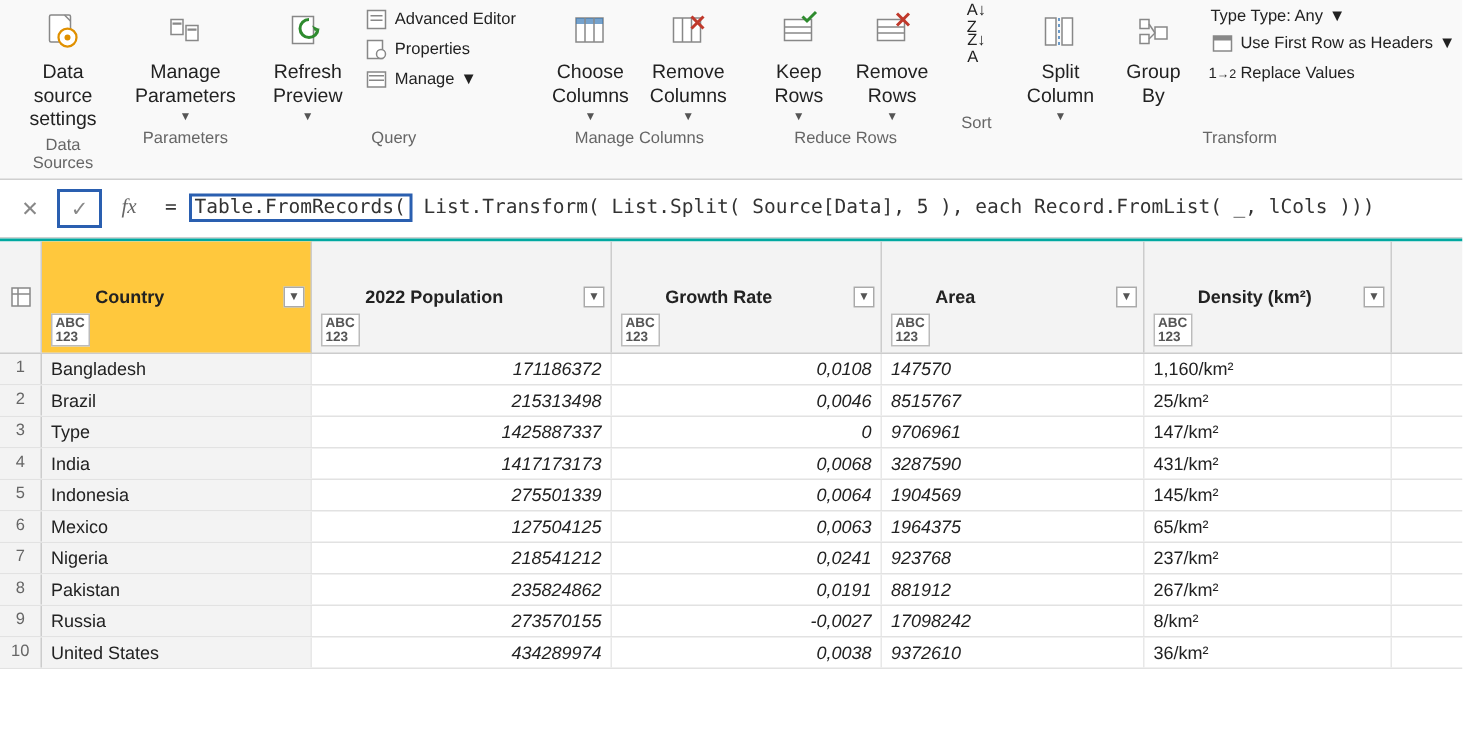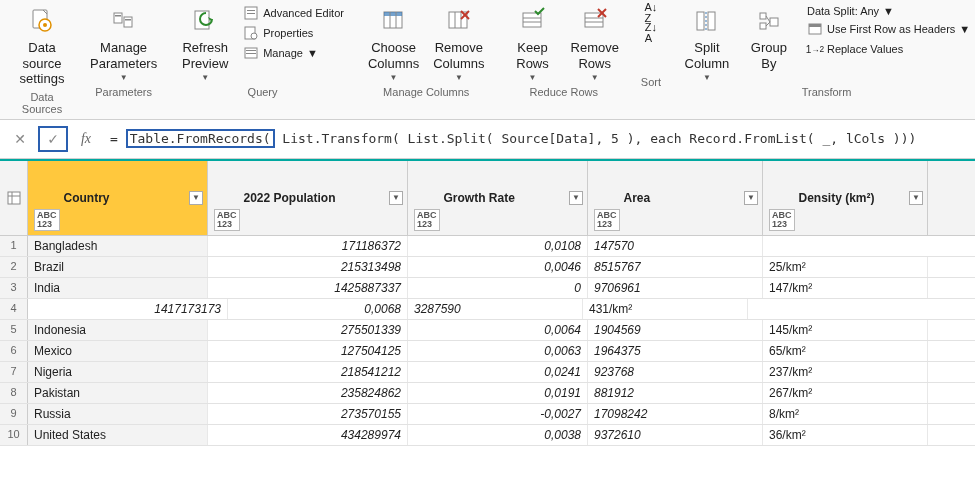--- a/index.html
+++ b/index.html
@@ -251,21 +251,21 @@
               <rect x="6" y="16" width="6" height="6" fill="#fff" stroke="#888"></rect>
               <rect x="16" y="11" width="8" height="8" fill="#fff" stroke="#888"></rect>
               <line x1="12" y1="9" x2="16" y2="15" stroke="#888"></line>
               <line x1="12" y1="19" x2="16" y2="15" stroke="#888"></line>
             </svg>
           </span>
         <span class="lbl">Group<br>By</span>
       </div>
       <div class="small-stack">
         <div class="small-btn">
-          <span>Data Split: Any</span>
+          <span>Type Type: Any</span>
           <span class="caret">▼</span>
         </div>
         <div class="small-btn">
           <span class="icn">
               <svg width="16" height="16">
                 <rect x="2" y="3" width="12" height="10" fill="#fff" stroke="#888"></rect>
                 <rect x="2" y="3" width="12" height="3" fill="#888"></rect>
               </svg>
             </span>
           <span>Use First Row as Headers</span>
@@ -345,39 +345,41 @@
       <span class="dd">▼</span>
     </div>
   </div>
   <div class="grid-body" id="grid-body">
       <div class="row">
         <div class="rownum">1</div>
         <div class="cell country">Bangladesh</div>
         <div class="cell pop">171186372</div>
         <div class="cell growth">0,0108</div>
         <div class="cell area">147570</div>
+        <div class="cell density">1,160/km²</div>
       </div>
       <div class="row">
         <div class="rownum">2</div>
         <div class="cell country">Brazil</div>
         <div class="cell pop">215313498</div>
         <div class="cell growth">0,0046</div>
         <div class="cell area">8515767</div>
         <div class="cell density">25/km²</div>
       </div>
       <div class="row">
         <div class="rownum">3</div>
-        <div class="cell country">India</div>
+        <div class="cell country">Type</div>
         <div class="cell pop">1425887337</div>
         <div class="cell growth">0</div>
         <div class="cell area">9706961</div>
         <div class="cell density">147/km²</div>
       </div>
       <div class="row">
         <div class="rownum">4</div>
+        <div class="cell country">India</div>
         <div class="cell pop">1417173173</div>
         <div class="cell growth">0,0068</div>
         <div class="cell area">3287590</div>
         <div class="cell density">431/km²</div>
       </div>
       <div class="row">
         <div class="rownum">5</div>
         <div class="cell country">Indonesia</div>
         <div class="cell pop">275501339</div>
         <div class="cell growth">0,0064</div>

